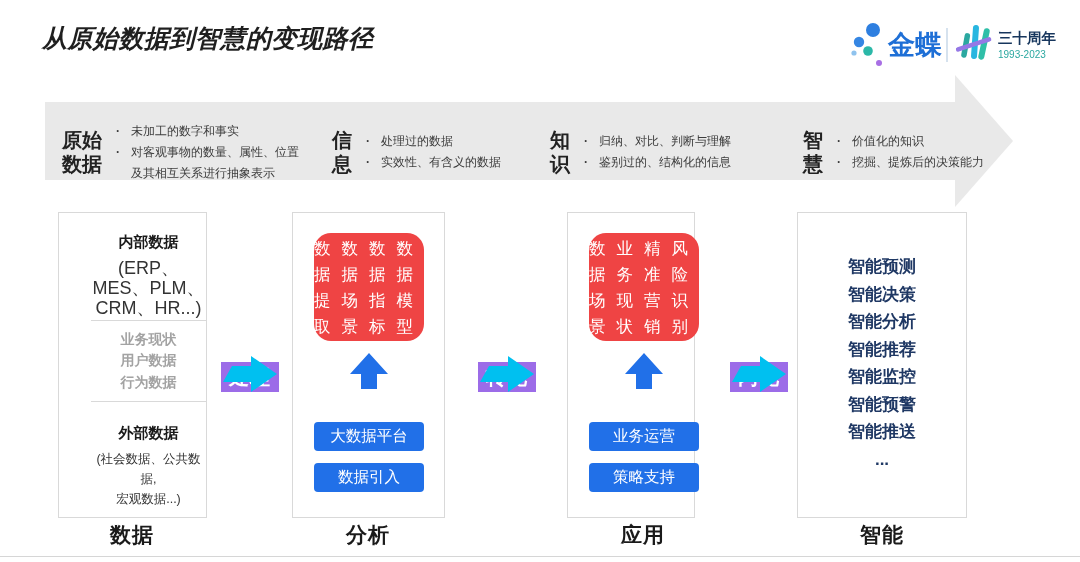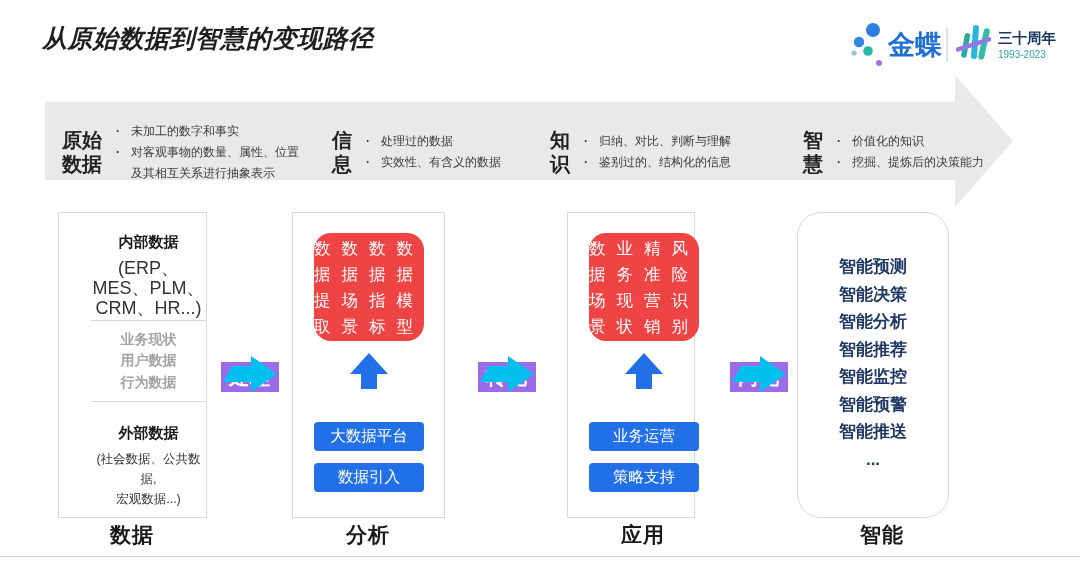--- a/index.html
+++ b/index.html
@@ -22,21 +22,21 @@
   .bullet::before { content:"·"; margin-right:11px; font-weight:700; color:#3c3c3c; }
   .s1 { left:17px; } .s1 .bullets { width:192px; }
   .s2 { left:287px; } .s3 { left:505px; } .s4 { left:758px; }
   .nowrap { white-space:nowrap; }
 
   
   .col { position:absolute; top:212px; height:306px; background:#fff; border:1px solid #d9d9d9; }
   .col-data { left:58px; width:149px;padding-left:32px; }
   .col-analysis { left:292px; width:153px; }
   .col-application { left:567px; width:128px; }
-  .col-intelligence { left:797px; width:152px;border-radius:24px; }
+  .col-intelligence { left:797px; width:170px; }
 
   .sec { text-align:center; }
   .sec-internal { height:108px; border-bottom:1px solid #d9d9d9; padding-top:20px; }
   .sec-middle { height:81px; border-bottom:1px solid #d9d9d9; display:flex; flex-direction:column; justify-content:center; }
   .sec-external { padding-top:22px; }
   .sec-heading { font-size:15px; font-weight:700; color:#1a1a1a; margin-bottom:6px; }
   .sec-sub { font-size:18px; color:#333; line-height:20px; }
   .sec-sub-sm { font-size:12.5px; color:#333; line-height:20px; }
   .gray-item { font-size:14px; font-weight:600; color:#a3a3a3; line-height:21.5px; }
 

